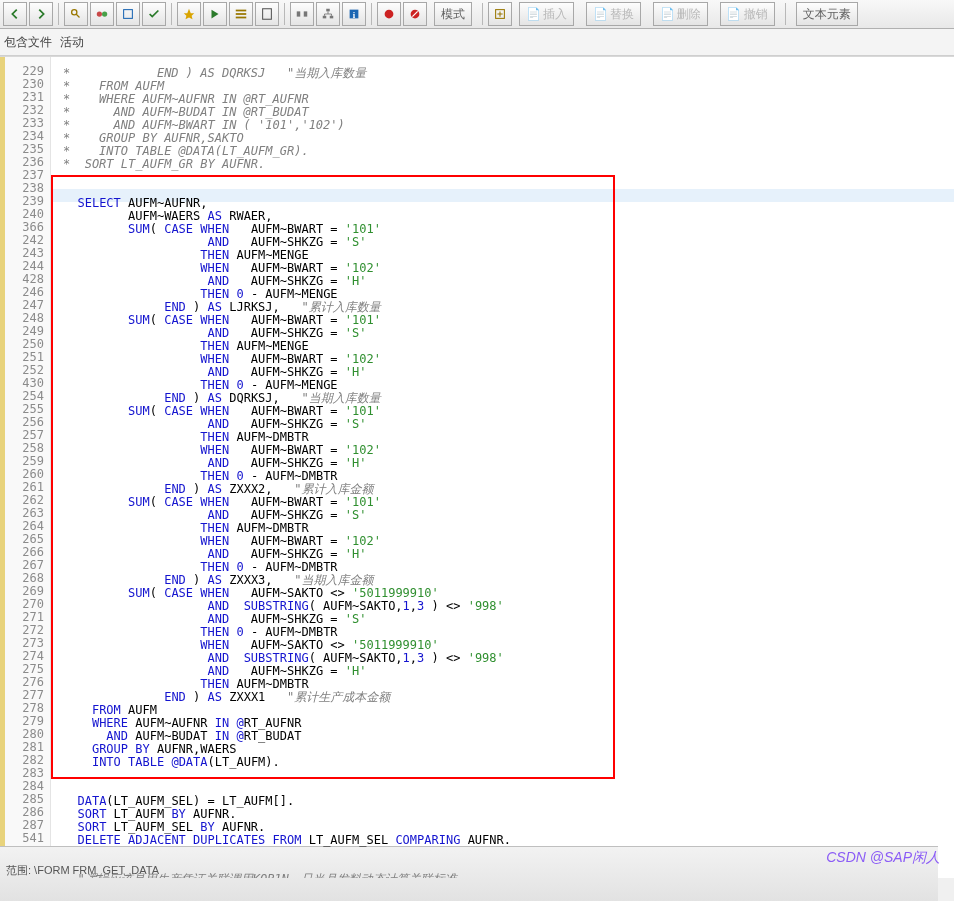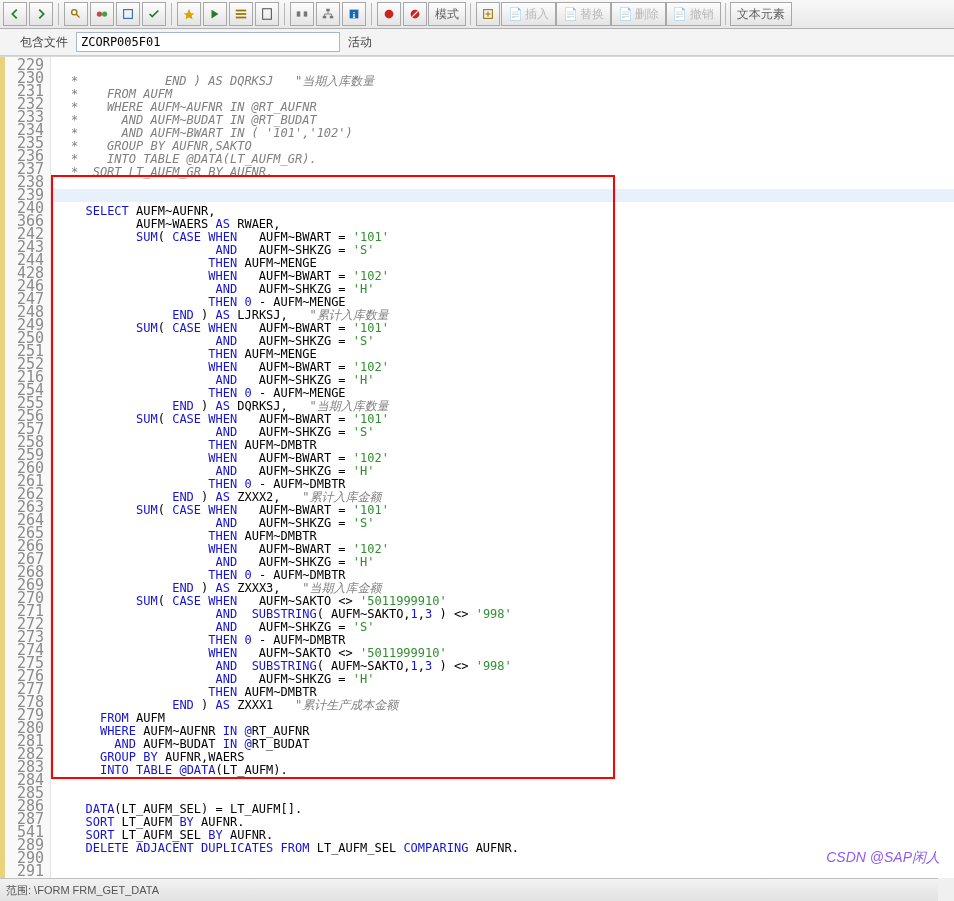--- a/index.html
+++ b/index.html
@@ -1,39 +1,39 @@
 <!DOCTYPE html>
 <html><head>
 <meta charset="utf-8">
 <style>
   html,body{margin:0;padding:0;font-family:"Microsoft YaHei",Arial,sans-serif;font-size:12px;background:#f0f0f0;color:#000;width:954px;height:901px;overflow:hidden}
   .toolbar{height:28px;background:linear-gradient(#f8f8f8,#e8e8e8);border-bottom:1px solid #b0b0b0;display:flex;align-items:center;padding:0 2px;gap:0}
   .tb-btn{width:22px;height:22px;border:1px solid #a8a8a8;background:linear-gradient(#fdfdfd,#e4e4e4);margin:0 1px;display:flex;align-items:center;justify-content:center;font-size:11px;cursor:pointer}
   .tb-btn svg{width:14px;height:14px}
   .tb-sep{width:1px;height:22px;background:#b8b8b8;margin:0 4px}
-  .tb-txtbtn{height:22px;border:1px solid #a8a8a8;background:linear-gradient(#fdfdfd,#e4e4e4);margin:0 0;padding:0 6px;display:flex;align-items:center;font-size:12px;color:#636363;cursor:pointer}
+  .tb-txtbtn{height:22px;border:1px solid #a8a8a8;background:linear-gradient(#fdfdfd,#e4e4e4);margin:0 6px;padding:0 6px;display:flex;align-items:center;font-size:12px;color:#636363;cursor:pointer}
   .tb-txtbtn.ghost{color:#b8b8b8}
-  .fileline{height:26px;background:#f4f4f4;border-bottom:1px solid #cfcfcf;display:flex;align-items:center;padding:0 20px;gap:8px}
+  .fileline{height:26px;background:#f4f4f4;border-bottom:1px solid #cfcfcf;display:flex;align-items:center;padding:0 4px;gap:8px}
   .fileline .lbl{color:#444}
   .fileline input{width:254px;height:18px;border:1px solid #a5b9cc;font-family:monospace;font-size:12px;padding:0 4px;background:#fff}
   .editor{display:flex;height:821px;border-top:1px solid #d8d8d8;background:#fff}
   .strip{width:5px;background:#e8d37c}
-  .gutter{width:46px;background:#f9f9f9;border-right:1px solid #e4e4e4;font-family:Consolas,monospace;font-size:15px;color:#8b8b8b;text-align:right;padding-top:2px;box-sizing:border-box;user-select:none}
+  .gutter{width:46px;background:#f9f9f9;border-right:1px solid #e4e4e4;font-family:Consolas,monospace;font-size:12px;color:#8b8b8b;text-align:right;padding-top:8px;box-sizing:border-box;user-select:none}
   .gutter div{height:13px;line-height:13px;padding-right:6px}
   .code{flex:1;position:relative;font-family:Consolas,monospace;font-size:12px;line-height:13px;padding:2px 0 0 4px;overflow:hidden}
-  pre{margin:16px;white-space:pre}
+  pre{margin:8px;white-space:pre}
   .code .hl{position:absolute;left:0;right:0;height:13px;background:#e6f1fb;z-index:0}
   .code pre{position:relative;z-index:1}
   .redbox{position:absolute;border:2px solid #ff0000;pointer-events:none;z-index:2}
   .kw{color:#1414cf}
   .str{color:#2f8f2f}
   .num{color:#1414cf}
   .cmt{color:#808080;font-style:italic}
   .op{color:#1414cf}
-  .statusbar{position:absolute;bottom:0;left:0;right:16px;height:22px;background:linear-gradient(#f2f2f2,#e2e2e2);border-top:1px solid #bfbfbf;display:flex;align-items:center;font-size:11px;padding:0 6px;color:#555}
+  .statusbar{position:absolute;bottom:0;left:0;right:16px;height:22px;background:linear-gradient(#f2f2f2,#e2e2e2);border-top:1px solid #bfbfbf;display:flex;font-size:11px;padding:16px 6px;color:#555}
   .watermark{position:absolute;right:14px;bottom:34px;color:#8b5cf6;font-size:14px;font-style:italic;z-index:3}
 </style>
 </head>
 <body>
 
 <div class="toolbar">
   <div class="tb-btn">
       <svg viewBox="0 0 16 16">
         <path d="M10 3l-5 5 5 5" fill="none" stroke="#2a7a2a" stroke-width="2"></path>
       </svg>
@@ -145,21 +145,20 @@
   <div class="tb-txtbtn ghost">
       <span style="margin-right:2px">📄</span>
       <span>撤销</span>
     </div>
   <div class="tb-sep"></div>
   <div class="tb-txtbtn">文本元素</div>
 </div>
 
 <div class="fileline">
   <span class="lbl">包含文件</span>
-  <input type="text" value="ZCORP005F01" style="">
   <span class="lbl">活动</span>
 </div>
 
 <div class="editor">
   <div class="strip"></div>
   <div class="gutter" id="gutter">
       <div>229</div>
       <div>230</div>
       <div>231</div>
       <div>232</div>
@@ -176,21 +175,21 @@
       <div>243</div>
       <div>244</div>
       <div>428</div>
       <div>246</div>
       <div>247</div>
       <div>248</div>
       <div>249</div>
       <div>250</div>
       <div>251</div>
       <div>252</div>
-      <div>216</div>
+      <div>430</div>
       <div>254</div>
       <div>255</div>
       <div>256</div>
       <div>257</div>
       <div>258</div>
       <div>259</div>
       <div>260</div>
       <div>261</div>
       <div>262</div>
       <div>263</div>

